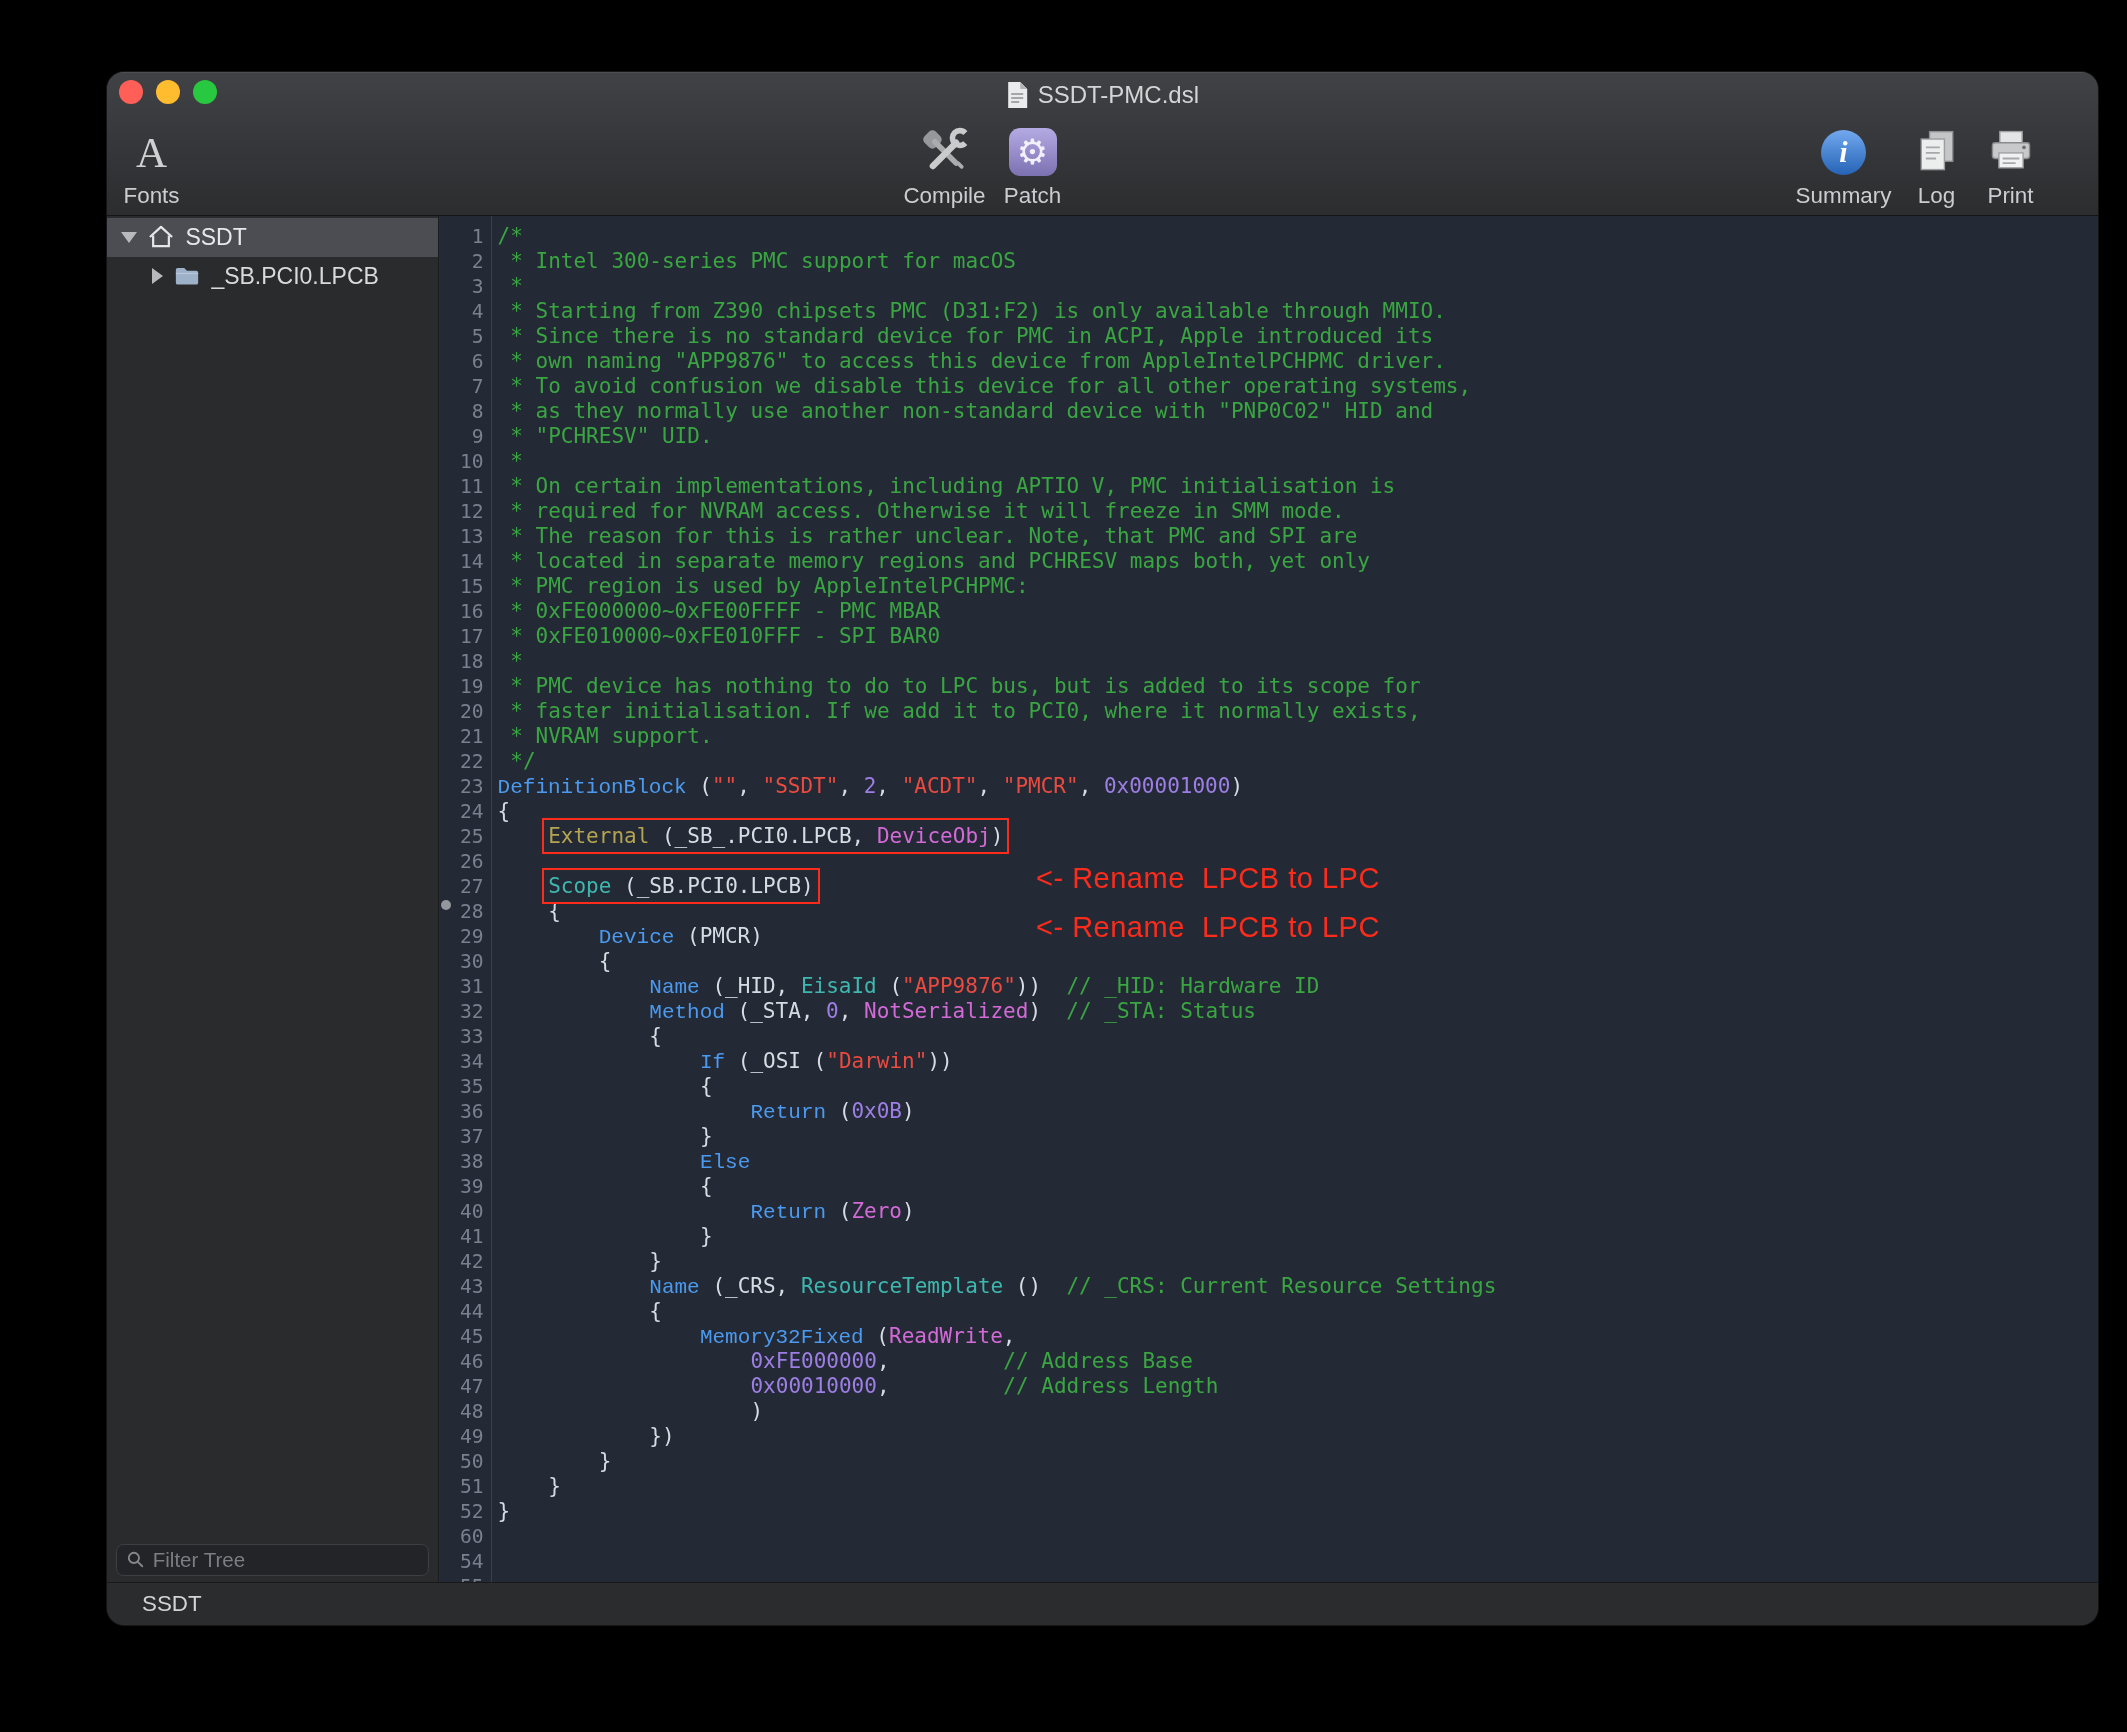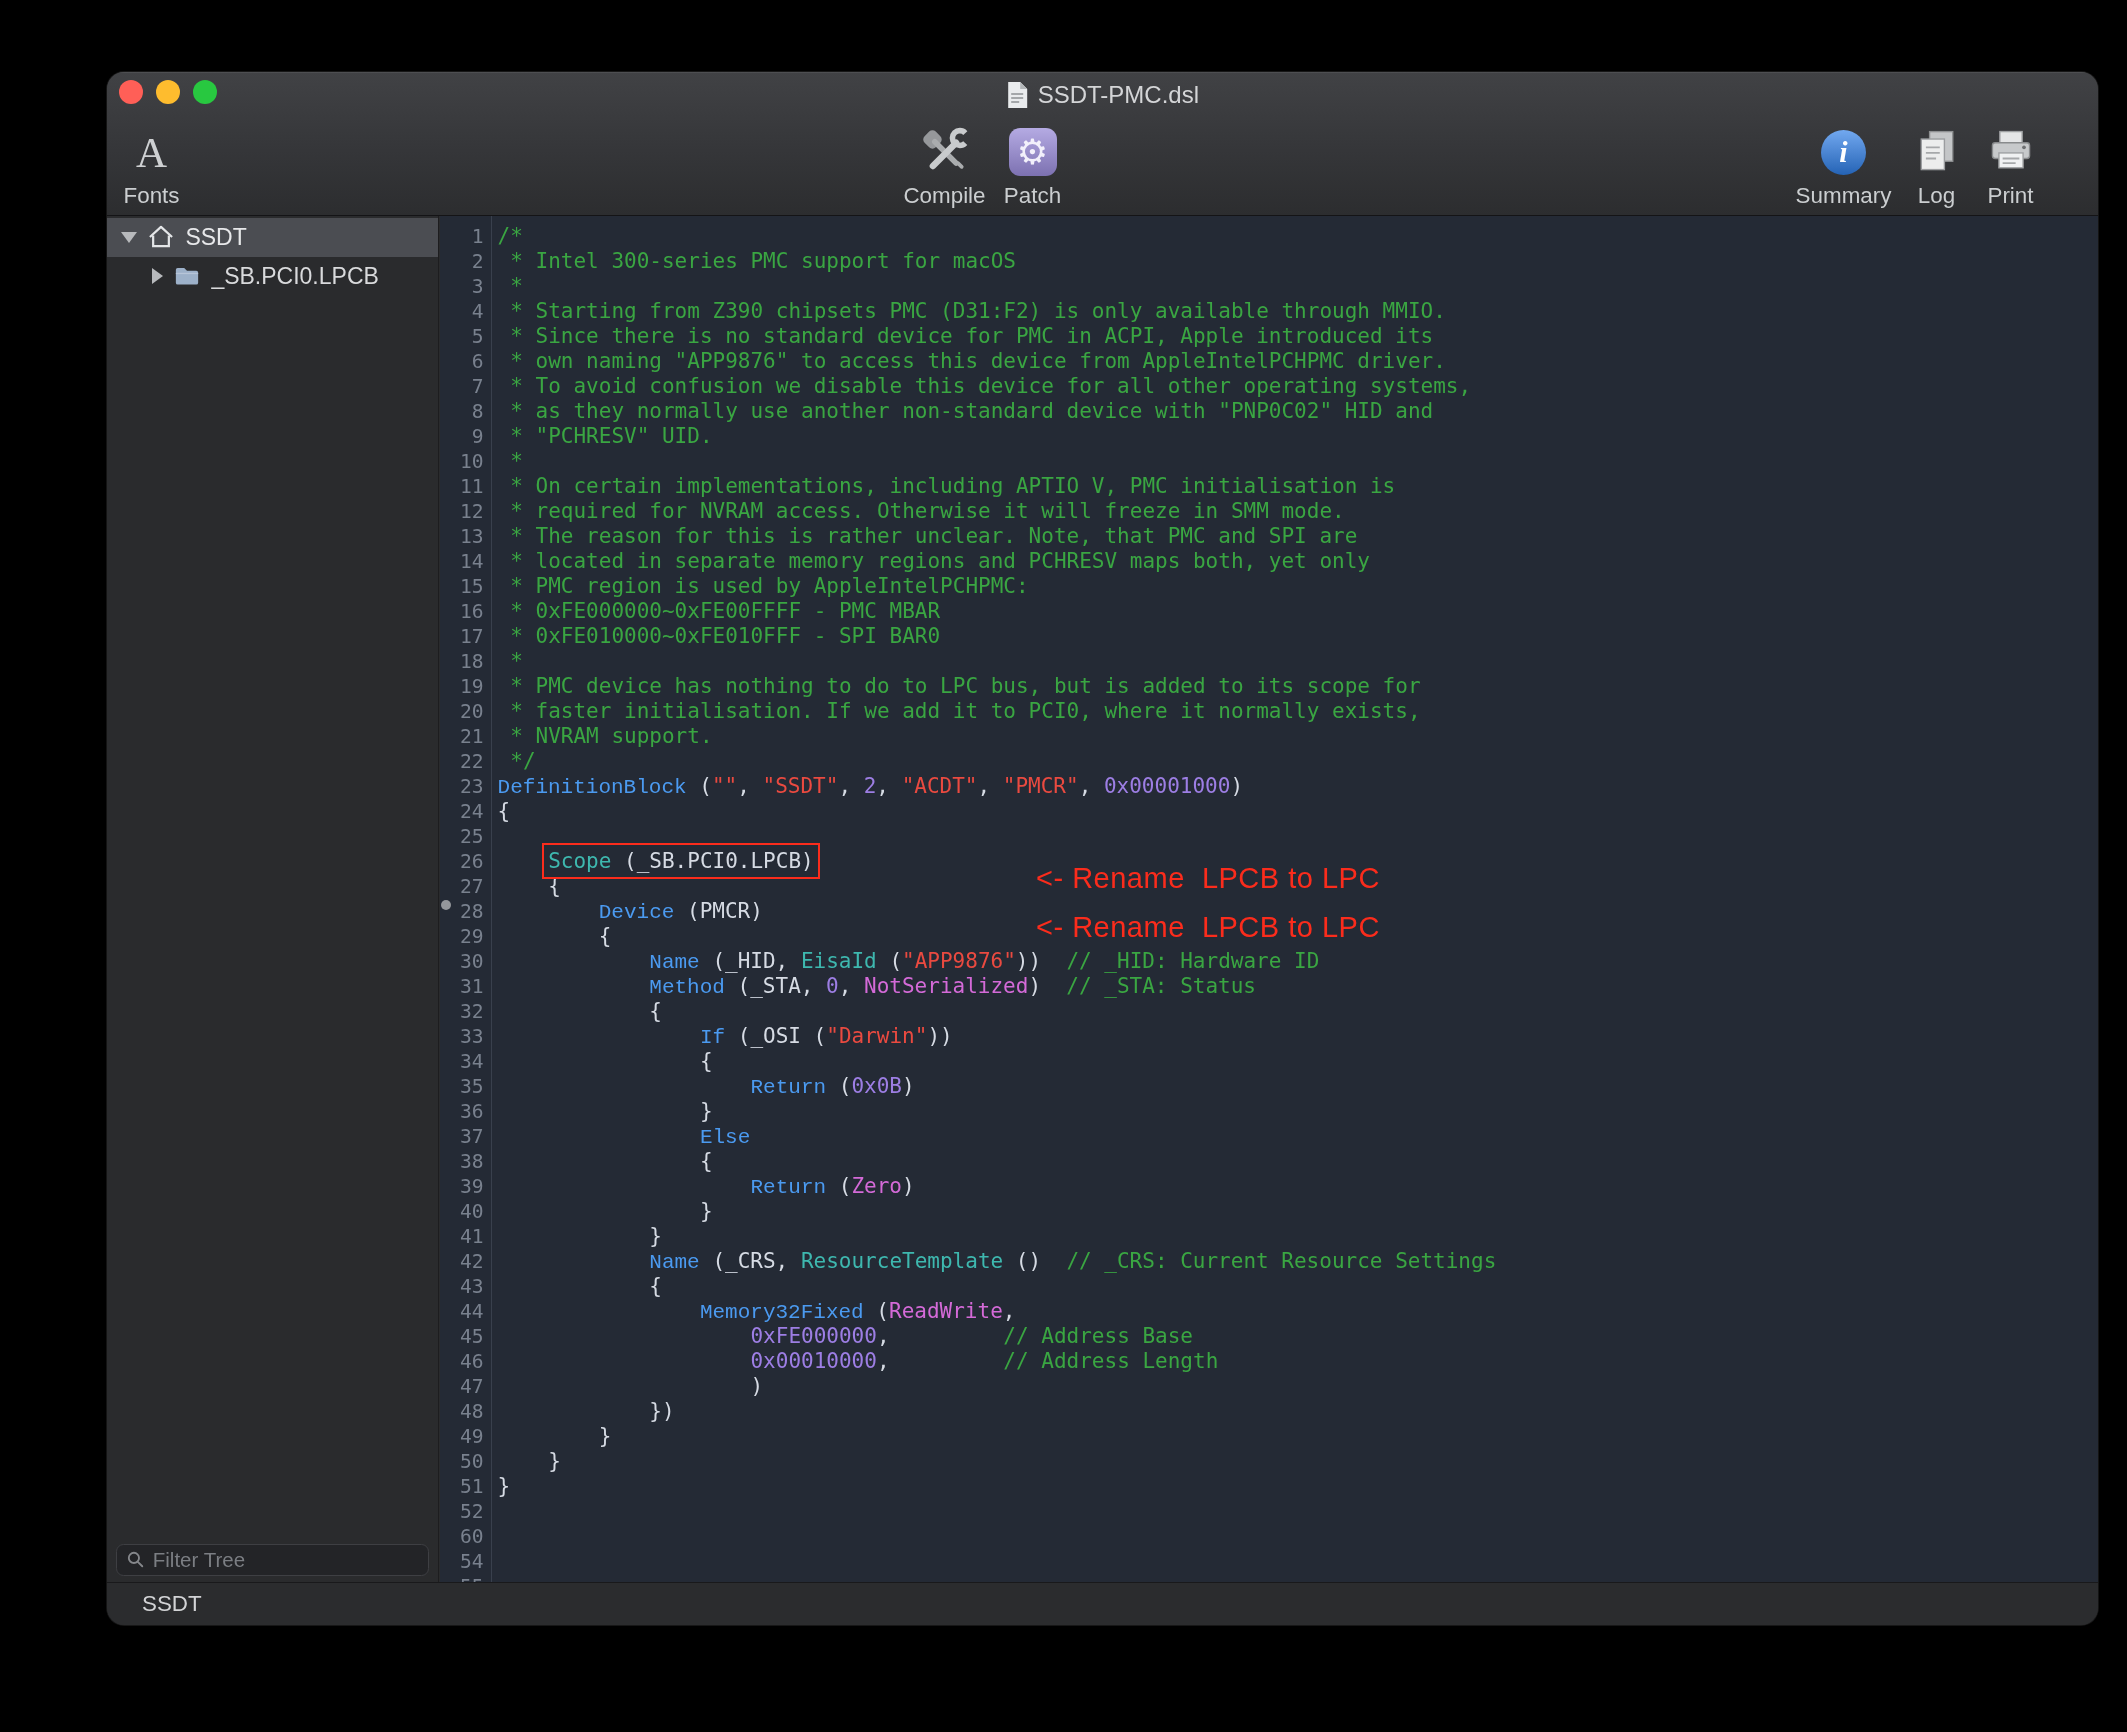--- a/index.html
+++ b/index.html
@@ -254,20 +254,21 @@
           <div class="cl"><span class="tk-c"> * PMC region is used by AppleIntelPCHPMC:</span></div>
           <div class="cl"><span class="tk-c"> * 0xFE000000~0xFE00FFFF - PMC MBAR</span></div>
           <div class="cl"><span class="tk-c"> * 0xFE010000~0xFE010FFF - SPI BAR0</span></div>
           <div class="cl"><span class="tk-c"> *</span></div>
           <div class="cl"><span class="tk-c"> * PMC device has nothing to do to LPC bus, but is added to its scope for</span></div>
           <div class="cl"><span class="tk-c"> * faster initialisation. If we add it to PCI0, where it normally exists,</span></div>
           <div class="cl"><span class="tk-c"> * NVRAM support.</span></div>
           <div class="cl"><span class="tk-c"> */</span></div>
           <div class="cl"><span class="tk-k">DefinitionBlock</span><span class="tk-w"> (</span><span class="tk-s">""</span><span class="tk-w">, </span><span class="tk-s">"SSDT"</span><span class="tk-w">, </span><span class="tk-n">2</span><span class="tk-w">, </span><span class="tk-s">"ACDT"</span><span class="tk-w">, </span><span class="tk-s">"PMCR"</span><span class="tk-w">, </span><span class="tk-n">0x00001000</span><span class="tk-w">)</span></div>
           <div class="cl"><span class="tk-w">{</span></div>
+          <div class="cl"><span class="tk-w">    </span><span class="hl-red"><span class="tk-x">External</span><span class="tk-w"> (_SB_.PCI0.LPCB, </span><span class="tk-p">DeviceObj</span><span class="tk-w">)</span></span></div>
           <div class="cl"></div>
           <div class="cl"><span class="tk-w">    </span><span class="hl-red"><span class="tk-t">Scope</span><span class="tk-w"> (_SB.PCI0.LPCB)</span></span></div>
           <div class="cl"><span class="tk-w">    {</span></div>
           <div class="cl"><span class="tk-w">        </span><span class="tk-k">Device</span><span class="tk-w"> (PMCR)</span></div>
           <div class="cl"><span class="tk-w">        {</span></div>
           <div class="cl"><span class="tk-w">            </span><span class="tk-k">Name</span><span class="tk-w"> (_HID, </span><span class="tk-t">EisaId</span><span class="tk-w"> (</span><span class="tk-s">"APP9876"</span><span class="tk-w">))  </span><span class="tk-c">// _HID: Hardware ID</span></div>
           <div class="cl"><span class="tk-w">            </span><span class="tk-k">Method</span><span class="tk-w"> (_STA, </span><span class="tk-n">0</span><span class="tk-w">, </span><span class="tk-p">NotSerialized</span><span class="tk-w">)  </span><span class="tk-c">// _STA: Status</span></div>
           <div class="cl"><span class="tk-w">            {</span></div>
           <div class="cl"><span class="tk-w">                </span><span class="tk-k">If</span><span class="tk-w"> (_OSI (</span><span class="tk-s">"Darwin"</span><span class="tk-w">))</span></div>
           <div class="cl"><span class="tk-w">                {</span></div>

